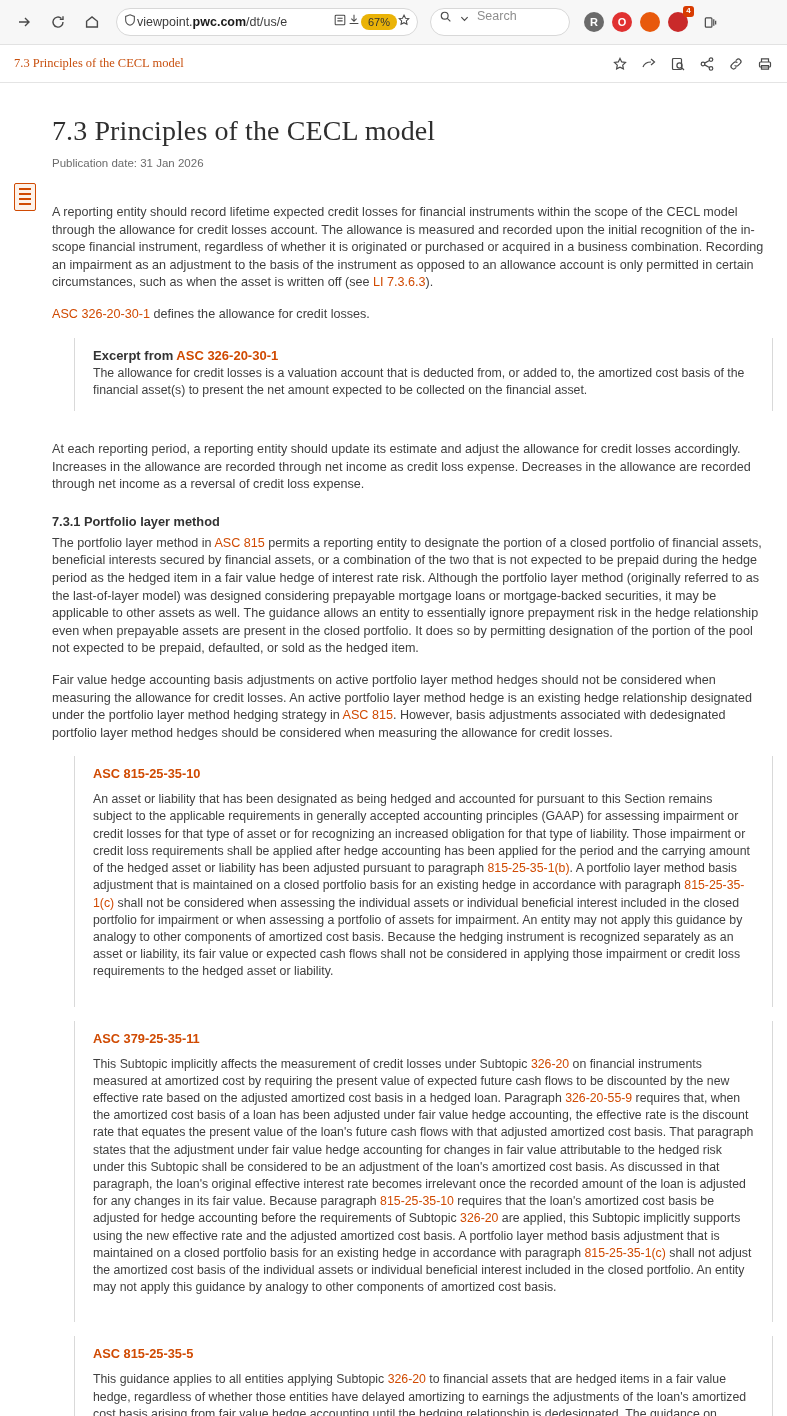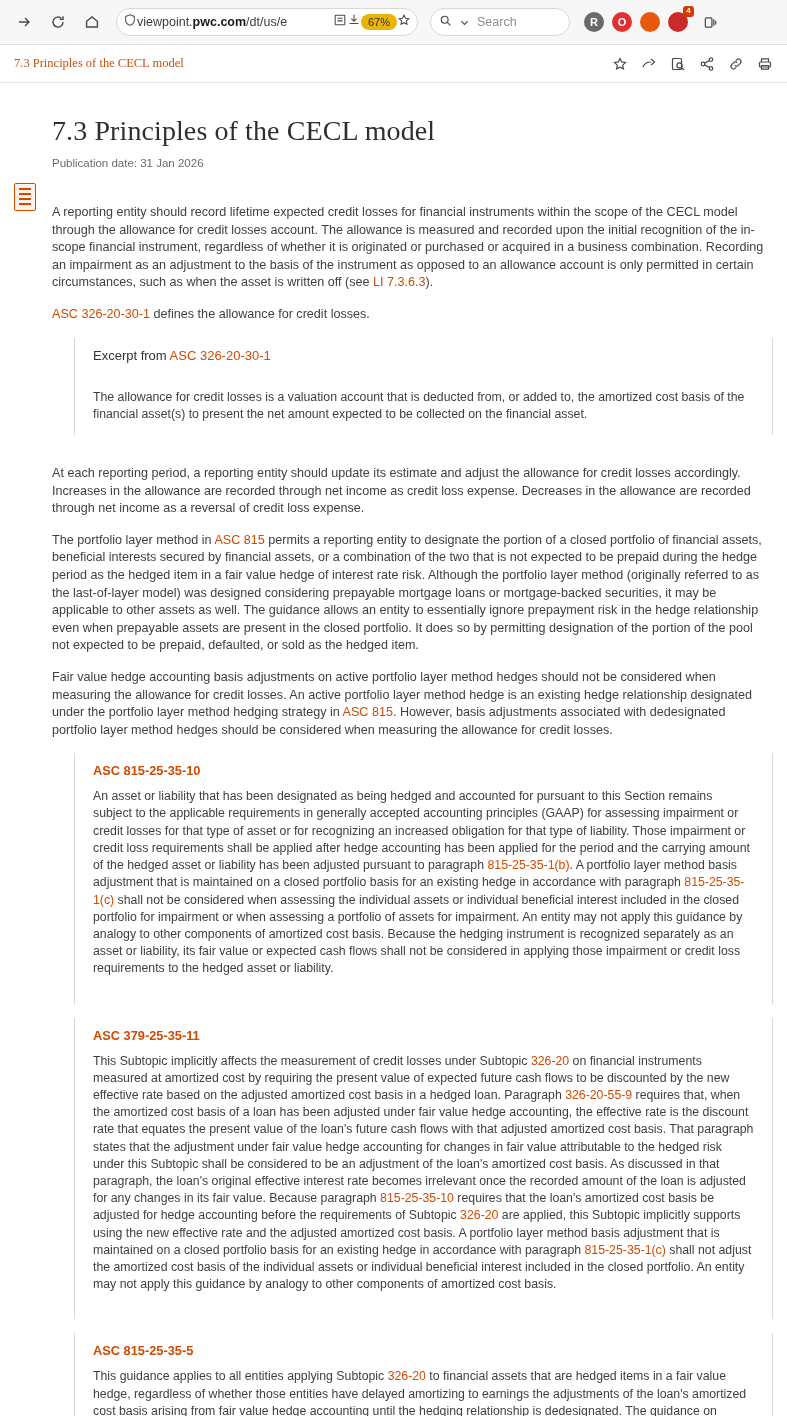--- a/index.html
+++ b/index.html
@@ -60,21 +60,20 @@
     color: #333;
     white-space: nowrap;
   }
   .searchbar {
     flex: 0 0 140px;
     height: 28px;
     background: #ffffff;
     border: 1px solid #d8d8d8;
     border-radius: 14px;
     display: flex;
-    align-items: center;
     padding: 0 8px;
     gap: 8px;
     margin-left: 6px;
   }
   .searchbar .ph { font-size: 12.5px; color: #8d8d8d; }
   .ext-icons { display: flex; align-items: center; gap: 8px; margin-left: 8px; }
   .ext-icon {
     width: 20px; height: 20px; border-radius: 50%;
     display: flex; align-items: center; justify-content: center;
     font-size: 11px; color: #fff; font-weight: bold;
@@ -185,23 +184,23 @@
   
   .excerpt {
     margin: 8px 0 14px 60px;
     padding: 10px 18px 12px 18px;
     border-left: 1.5px solid #d9d9d9;
     border-right: 1.5px solid #d9d9d9;
     max-width: 712px;
   }
   .excerpt-head {
     font-size: 13px;
-    font-weight: normal;
+    font-weight: bold;
     color: #333;
-    margin-bottom: 26px;
+    margin-bottom: 2px;
   }
   .excerpt-head .code { color: #d04a02; }
   .asc-head {
     font-size: 12.8px;
     font-weight: bold;
     color: #d04a02;
     margin-bottom: 10px;
   }
   .excerpt p {
     font-size: 12.3px;
@@ -353,20 +352,21 @@
 
   <div class="excerpt">
     <div class="excerpt-head"><span>Excerpt from </span><span class="code">ASC 326-20-30-1</span></div>
     <p>The allowance for credit losses is a valuation account that is deducted from, or added to, the amortized cost basis of the financial asset(s) to present the net amount expected to be collected on the financial asset.</p>
   </div>
 
   <div class="spacer-lg"></div>
 
   <p class="body">At each reporting period, a reporting entity should update its estimate and adjust the allowance for credit losses accordingly. Increases in the allowance are recorded through net income as credit loss expense. Decreases in the allowance are recorded through net income as a reversal of credit loss expense.</p>
 
+  <h3 class="section">7.3.1 Portfolio layer method</h3>
 
   <p class="body"><span>The portfolio layer method in </span><a class="ref" href="#">ASC 815</a><span> permits a reporting entity to designate the portion of a closed portfolio of financial assets, beneficial interests secured by financial assets, or a combination of the two that is not expected to be prepaid during the hedge period as the hedged item in a fair value hedge of interest rate risk. Although the portfolio layer method (originally referred to as the last-of-layer model) was designed considering prepayable mortgage loans or mortgage-backed securities, it may be applicable to other assets as well. The guidance allows an entity to essentially ignore prepayment risk in the hedge relationship even when prepayable assets are present in the closed portfolio. It does so by permitting designation of the portion of the pool not expected to be prepaid, defaulted, or sold as the hedged item.</span></p>
 
   <p class="body"><span>Fair value hedge accounting basis adjustments on active portfolio layer method hedges should not be considered when measuring the allowance for credit losses. An active portfolio layer method hedge is an existing hedge relationship designated under the portfolio layer method hedging strategy in </span><a class="ref" href="#">ASC 815</a><span>. However, basis adjustments associated with dedesignated portfolio layer method hedges should be considered when measuring the allowance for credit losses.</span></p>
 
   <div class="excerpt tall">
     <div class="asc-head">ASC 815-25-35-10</div>
     <p id="blk0">An asset or liability that has been designated as being hedged and accounted for pursuant to this Section remains subject to the applicable requirements in generally accepted accounting principles (GAAP) for assessing impairment or credit losses for that type of asset or for recognizing an increased obligation for that type of liability. Those impairment or credit loss requirements shall be applied after hedge accounting has been applied for the period and the carrying amount of the hedged asset or liability has been adjusted pursuant to paragraph <a class="ref" href="#">815-25-35-1(b)</a>. A portfolio layer method basis adjustment that is maintained on a closed portfolio basis for an existing hedge in accordance with paragraph <a class="ref" href="#">815-25-35-1(c)</a> shall not be considered when assessing the individual assets or individual beneficial interest included in the closed portfolio for impairment or when assessing a portfolio of assets for impairment. An entity may not apply this guidance by analogy to other components of amortized cost basis. Because the hedging instrument is recognized separately as an asset or liability, its fair value or expected cash flows shall not be considered in applying those impairment or credit loss requirements to the hedged asset or liability.</p>
   </div>
 

